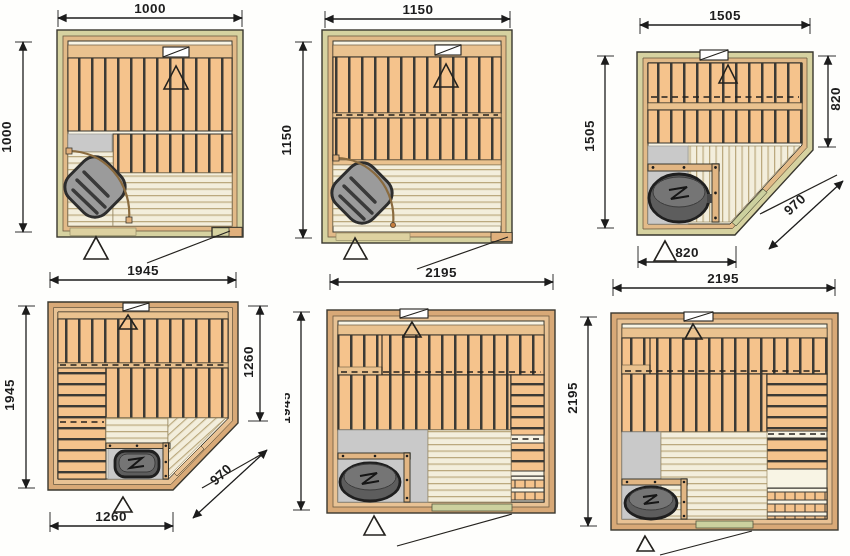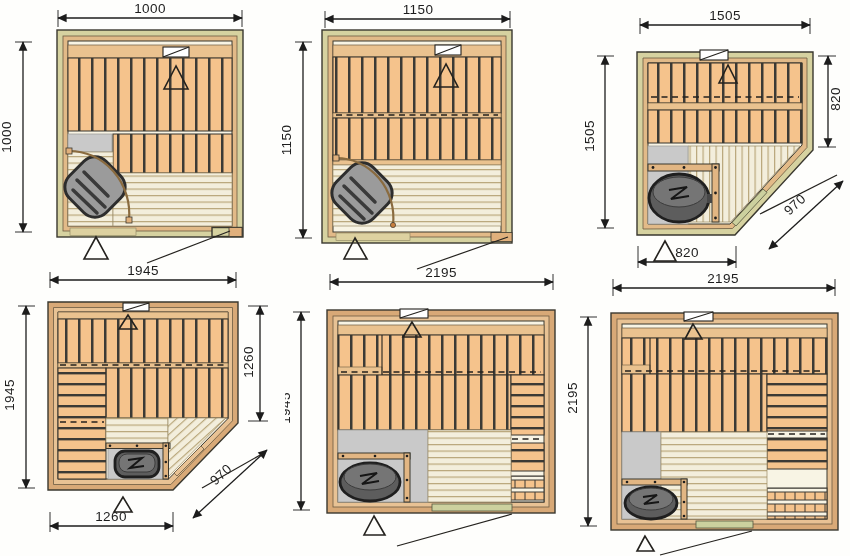--- a/index.html
+++ b/index.html
@@ -1,17 +1,17 @@
 <!DOCTYPE html>
 <html><head>
 <meta charset="utf-8">
 <style>
   html,body{margin:0;padding:0;background:#ffffff;}
   .canvas{position:relative;width:850px;height:556px;background:#fefefc;overflow:hidden;
-          font-family:"Liberation Sans",sans-serif;}
+          font-family:"Liberation Sans",sans-serif;font-weight:bold;}
   .canvas svg{position:absolute;}
   .dimtext{font-family:"Liberation Sans",sans-serif;font-size:13.5px;fill:#1d1d1d;letter-spacing:.4px;}
   .dim{stroke:#1c1c1c;stroke-width:1.3;}
   .ext{stroke:#1c1c1c;stroke-width:.9;}
   .wallA{fill:#d6d2a0;stroke:#3a382f;stroke-width:1.4;}
   .wallB{fill:#d8a977;stroke:#3a382f;stroke-width:1.4;}
   .lineA{fill:#e2ba88;stroke:#6b5a41;stroke-width:.8;}
   .lineB{fill:#e8c294;stroke:#6b5a41;stroke-width:.8;}
   .inner{fill:#f8f4e4;stroke:#3a382f;stroke-width:1;}
   .shelf{fill:#eac28f;stroke:#6b5a41;stroke-width:.7;}

